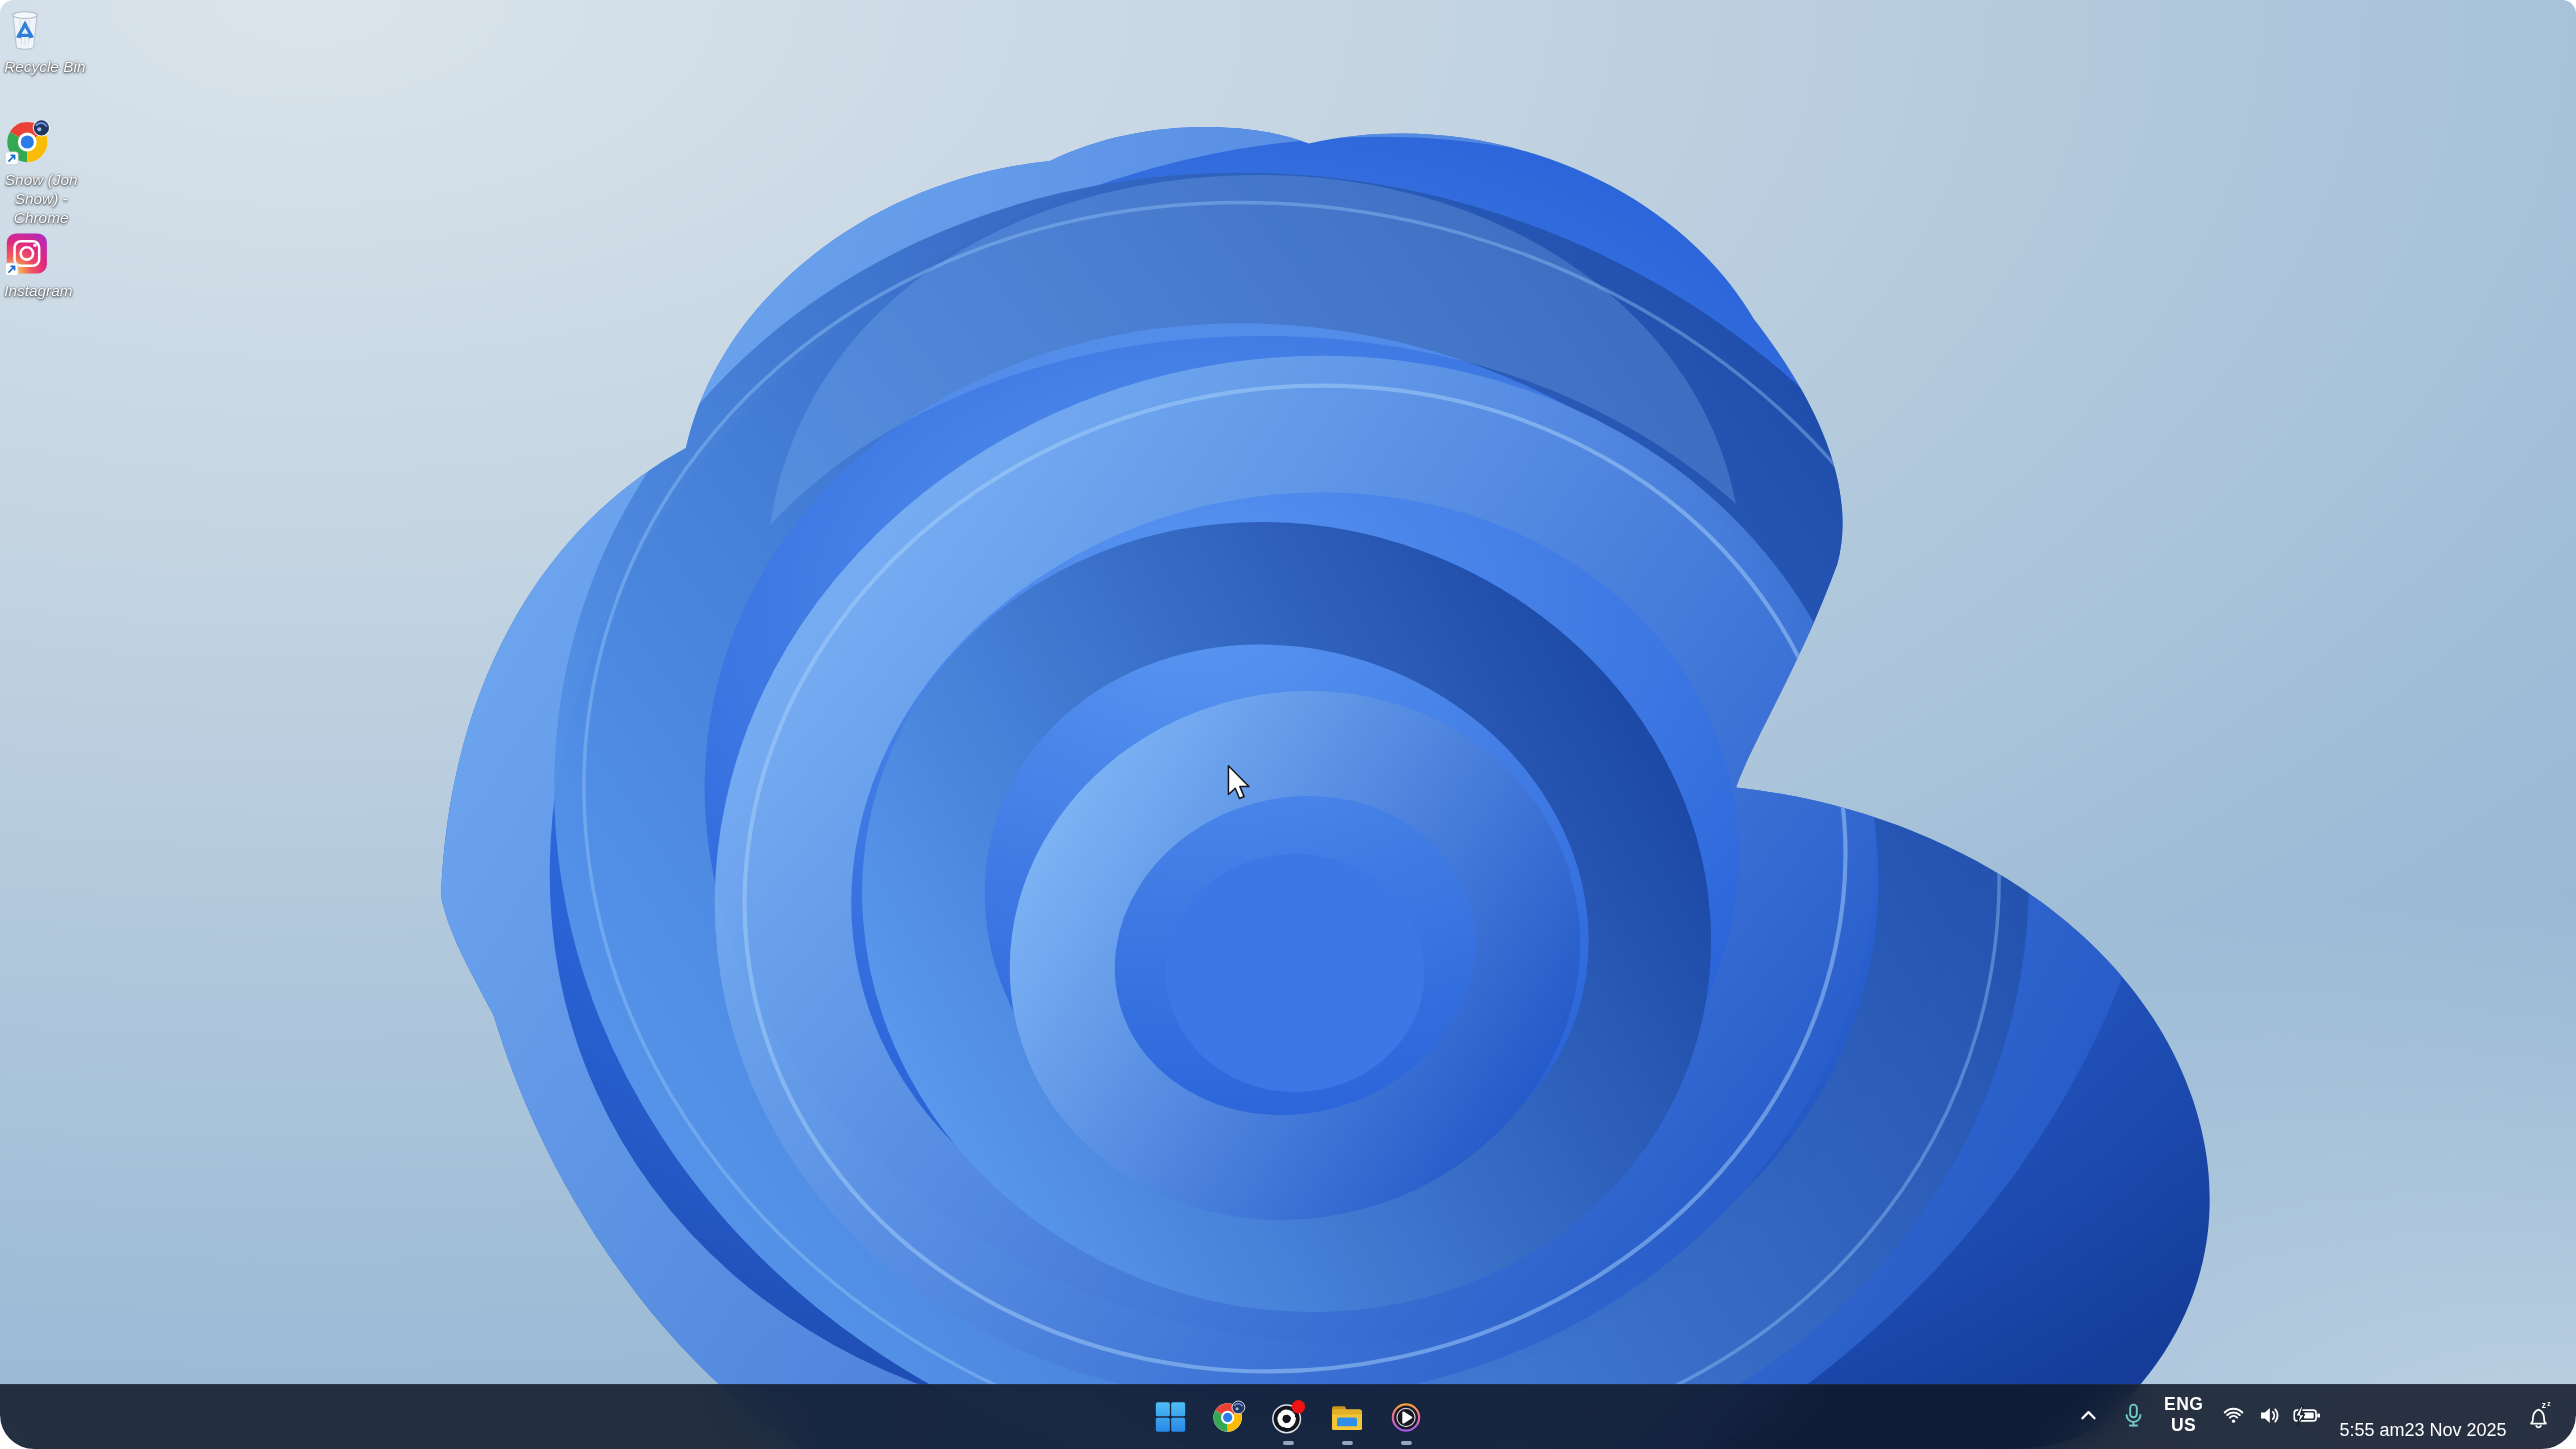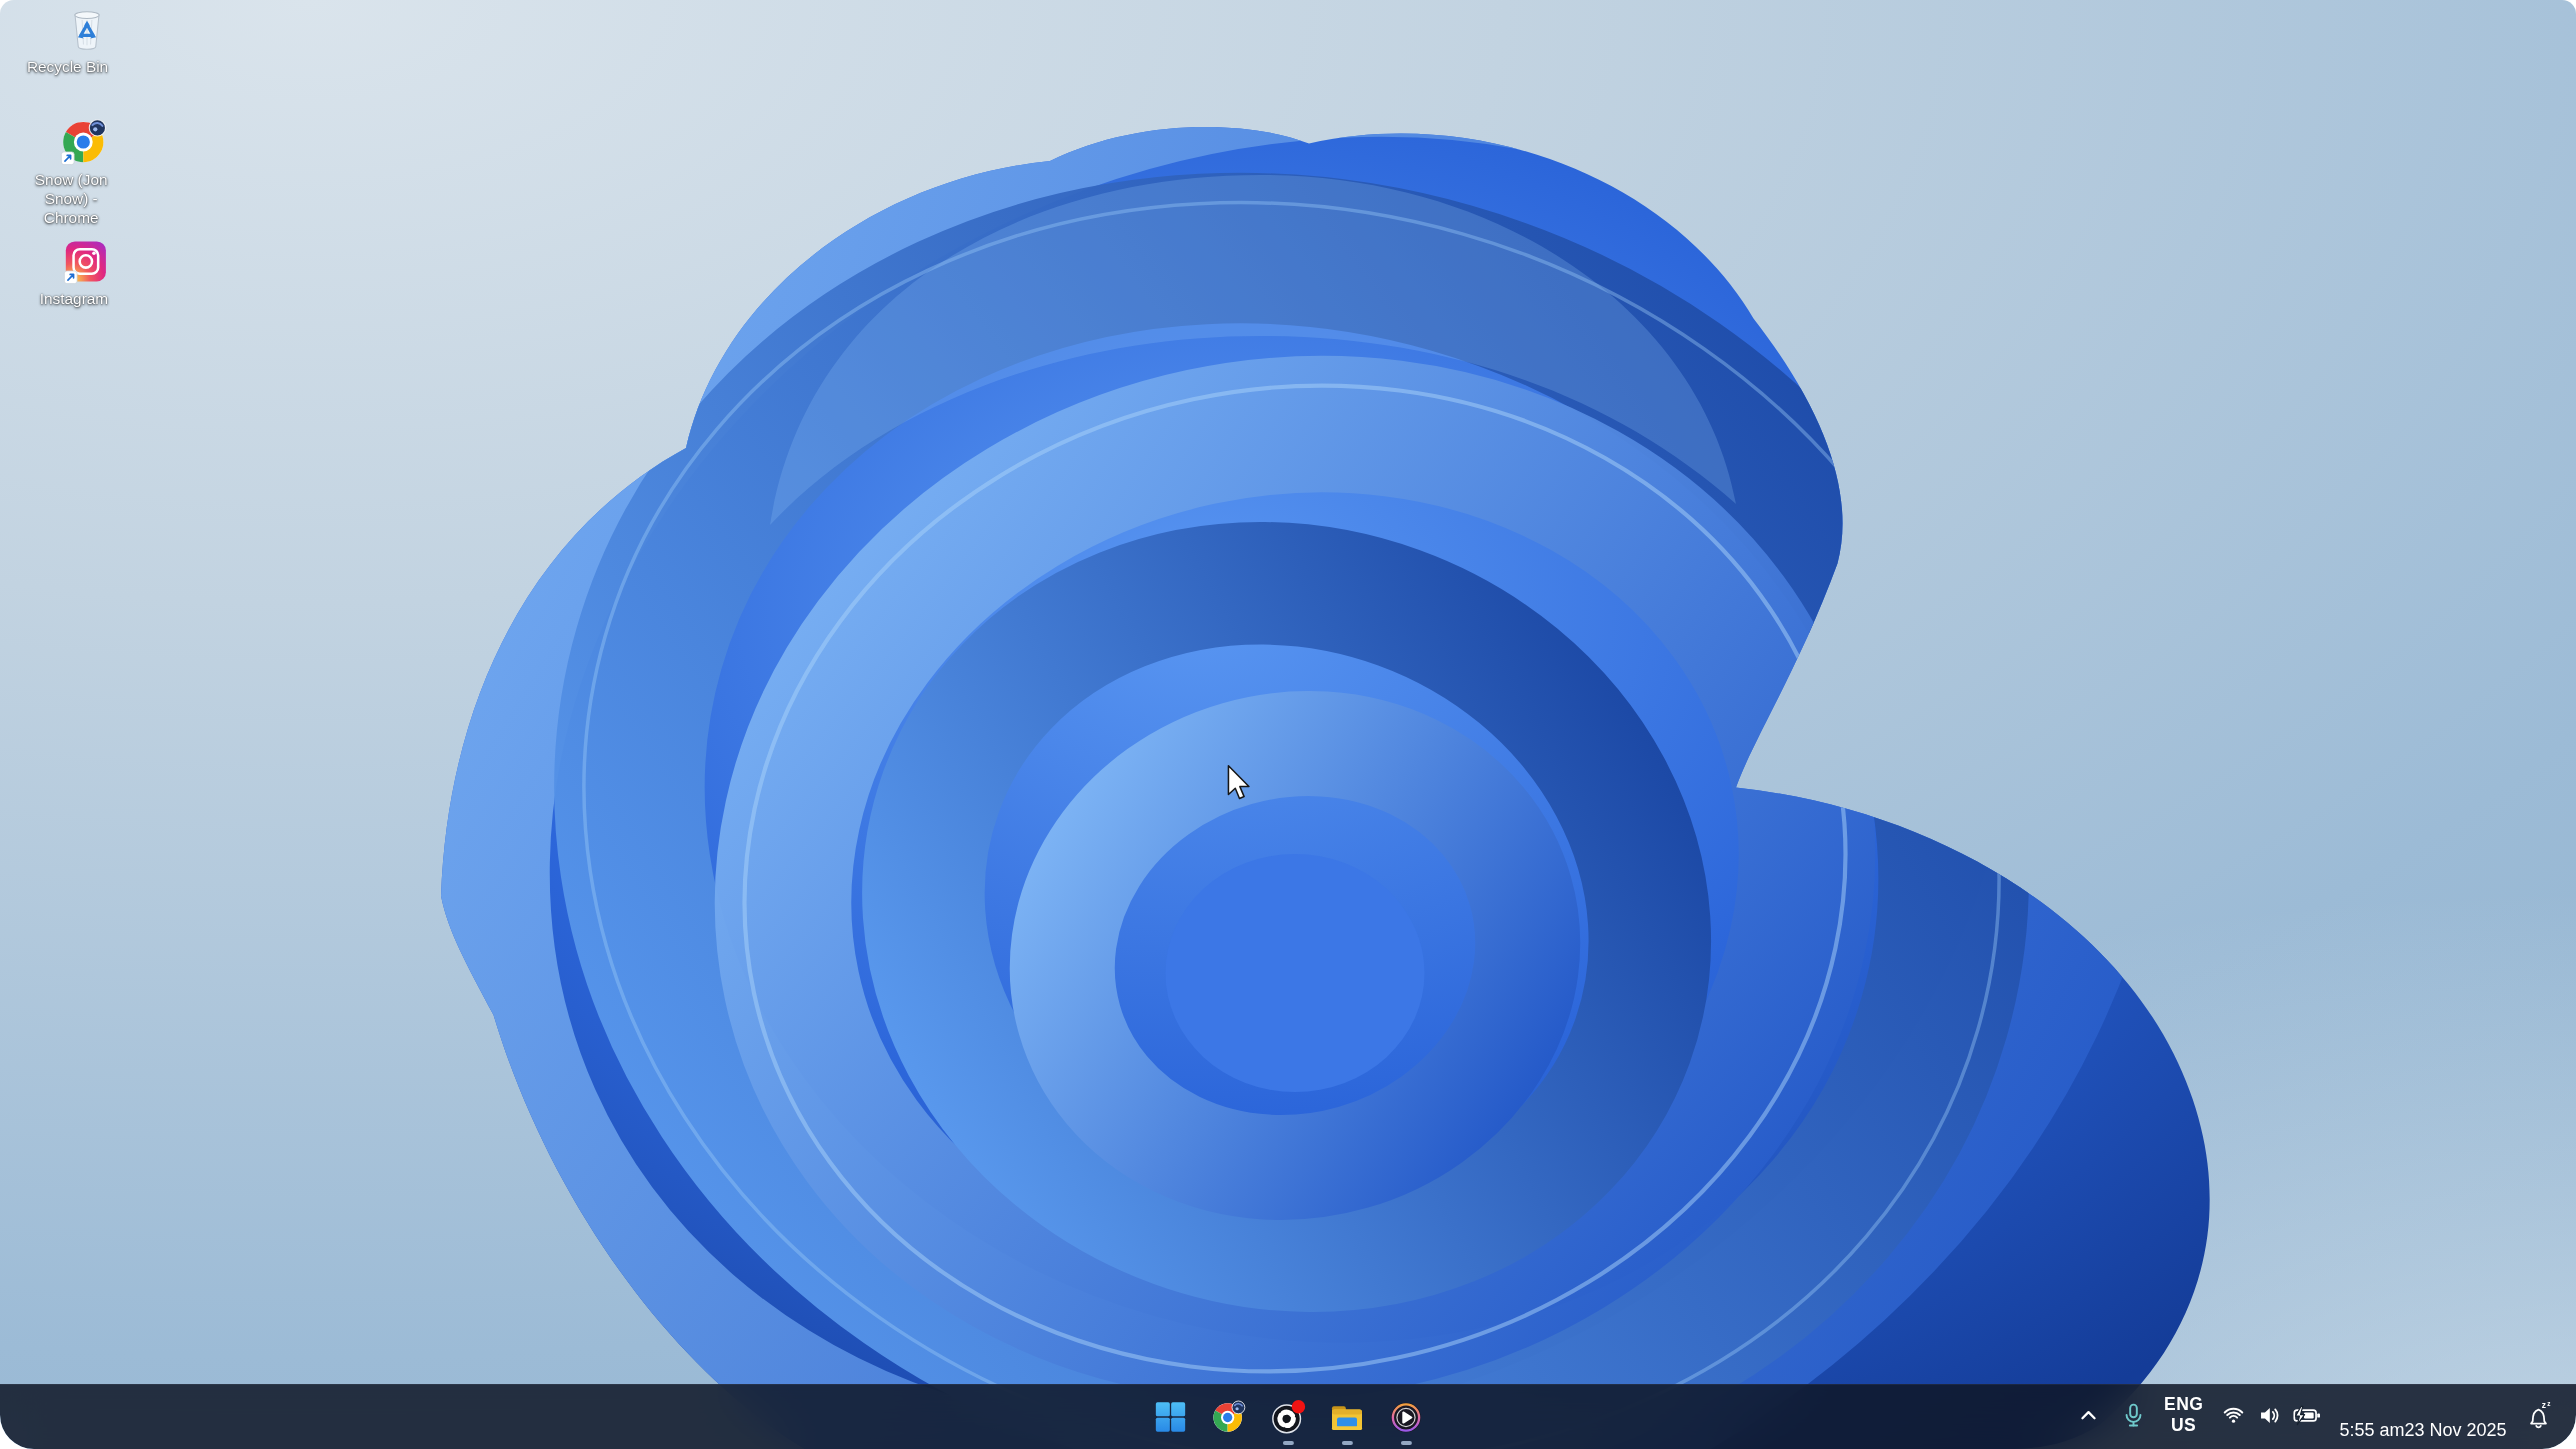--- a/index.html
+++ b/index.html
@@ -4,21 +4,21 @@
 <style>
   html,body{margin:0;padding:0;background:#ffffff;}
   body{width:2576px;height:1449px;position:relative;font-family:"Liberation Sans","DejaVu Sans",sans-serif;-webkit-font-smoothing:antialiased;}
   .screen{position:absolute;inset:0;border-radius:14px 14px 34px 34px;overflow:hidden;
     background:
       radial-gradient(90% 70% at 100% 100%, rgba(233,240,246,0.50), rgba(233,240,246,0) 55%),
       radial-gradient(145% 130% at 12% 0%, #dae4ec 0%, #c2d3e1 32%, #9cbbd6 72%, #8db0cd 100%);}
   .bloom{position:absolute;left:0;top:0;width:2576px;height:1449px;display:block;}
 
   
-  .icon-cell{position:absolute;left:4.2px;width:104px;display:flex;flex-direction:column;align-items:flex-end;cursor:default;}
+  .icon-cell{position:absolute;left:4.2px;width:104px;display:flex;flex-direction:column;align-items:flex-start;cursor:default;font-style:italic;}
   .icon-cell .glyph{display:block;}
   .icon-label{margin-top:3.5px;font-size:15.4px;line-height:19px;color:#ffffff;text-align:center;max-width:94px;
     text-shadow:0 1.4px 2.8px rgba(0,0,0,.85),0 0 1.4px rgba(0,0,0,.6);word-wrap:break-word;}
   .icon-label.narrow{max-width:74px;}
 
   
   .taskbar{position:absolute;left:0;right:0;bottom:0;height:64px;background:rgba(15,23,40,0.86);
     backdrop-filter:blur(19.6px);border-top:0.7px solid rgba(255,255,255,0.05);}
   .task-center{position:absolute;left:50%;transform:translateX(-50%);bottom:0;height:64px;display:flex;align-items:center;}
   .task-btn{position:relative;width:59px;height:64px;display:flex;align-items:center;justify-content:center;border-radius:5.6px;}
@@ -127,21 +127,21 @@
         <circle cx="50" cy="16" r="3" fill="#9db9ee"></circle>
       </g>
       <g>
         <rect x="2" y="48" width="18" height="18" rx="3.5" fill="#ffffff" stroke="#c9d2da" stroke-width="1"></rect>
         <path d="M7 61 L15 53 M10.2 53 H15 V57.8" fill="none" stroke="#1d6fd4" stroke-width="2.4" stroke-linecap="round" stroke-linejoin="round"></path>
       </g>
     </svg>
     <div class="icon-label narrow">Snow (Jon Snow) - Chrome</div>
   </div>
 
-  <div class="icon-cell" style="top:240px">
+  <div class="icon-cell" style="top:232px">
     <svg class="glyph" width="45" height="45" viewBox="0 0 64 64">
       <rect x="4" y="2" width="57" height="57" rx="13" fill="url(#instaGrad)"></rect>
       <rect x="15" y="13" width="35" height="35" rx="9" fill="none" stroke="#ffffff" stroke-width="3.6"></rect>
       <circle cx="32.5" cy="30.5" r="8.8" fill="none" stroke="#ffffff" stroke-width="3.6"></circle>
       <circle cx="44" cy="19" r="2.5" fill="#ffffff"></circle>
       <g>
         <rect x="2" y="44" width="18" height="18" rx="3.5" fill="#ffffff" stroke="#c9d2da" stroke-width="1"></rect>
         <path d="M7 57 L15 49 M10.2 49 H15 V53.8" fill="none" stroke="#1d6fd4" stroke-width="2.4" stroke-linecap="round" stroke-linejoin="round"></path>
       </g>
     </svg>

